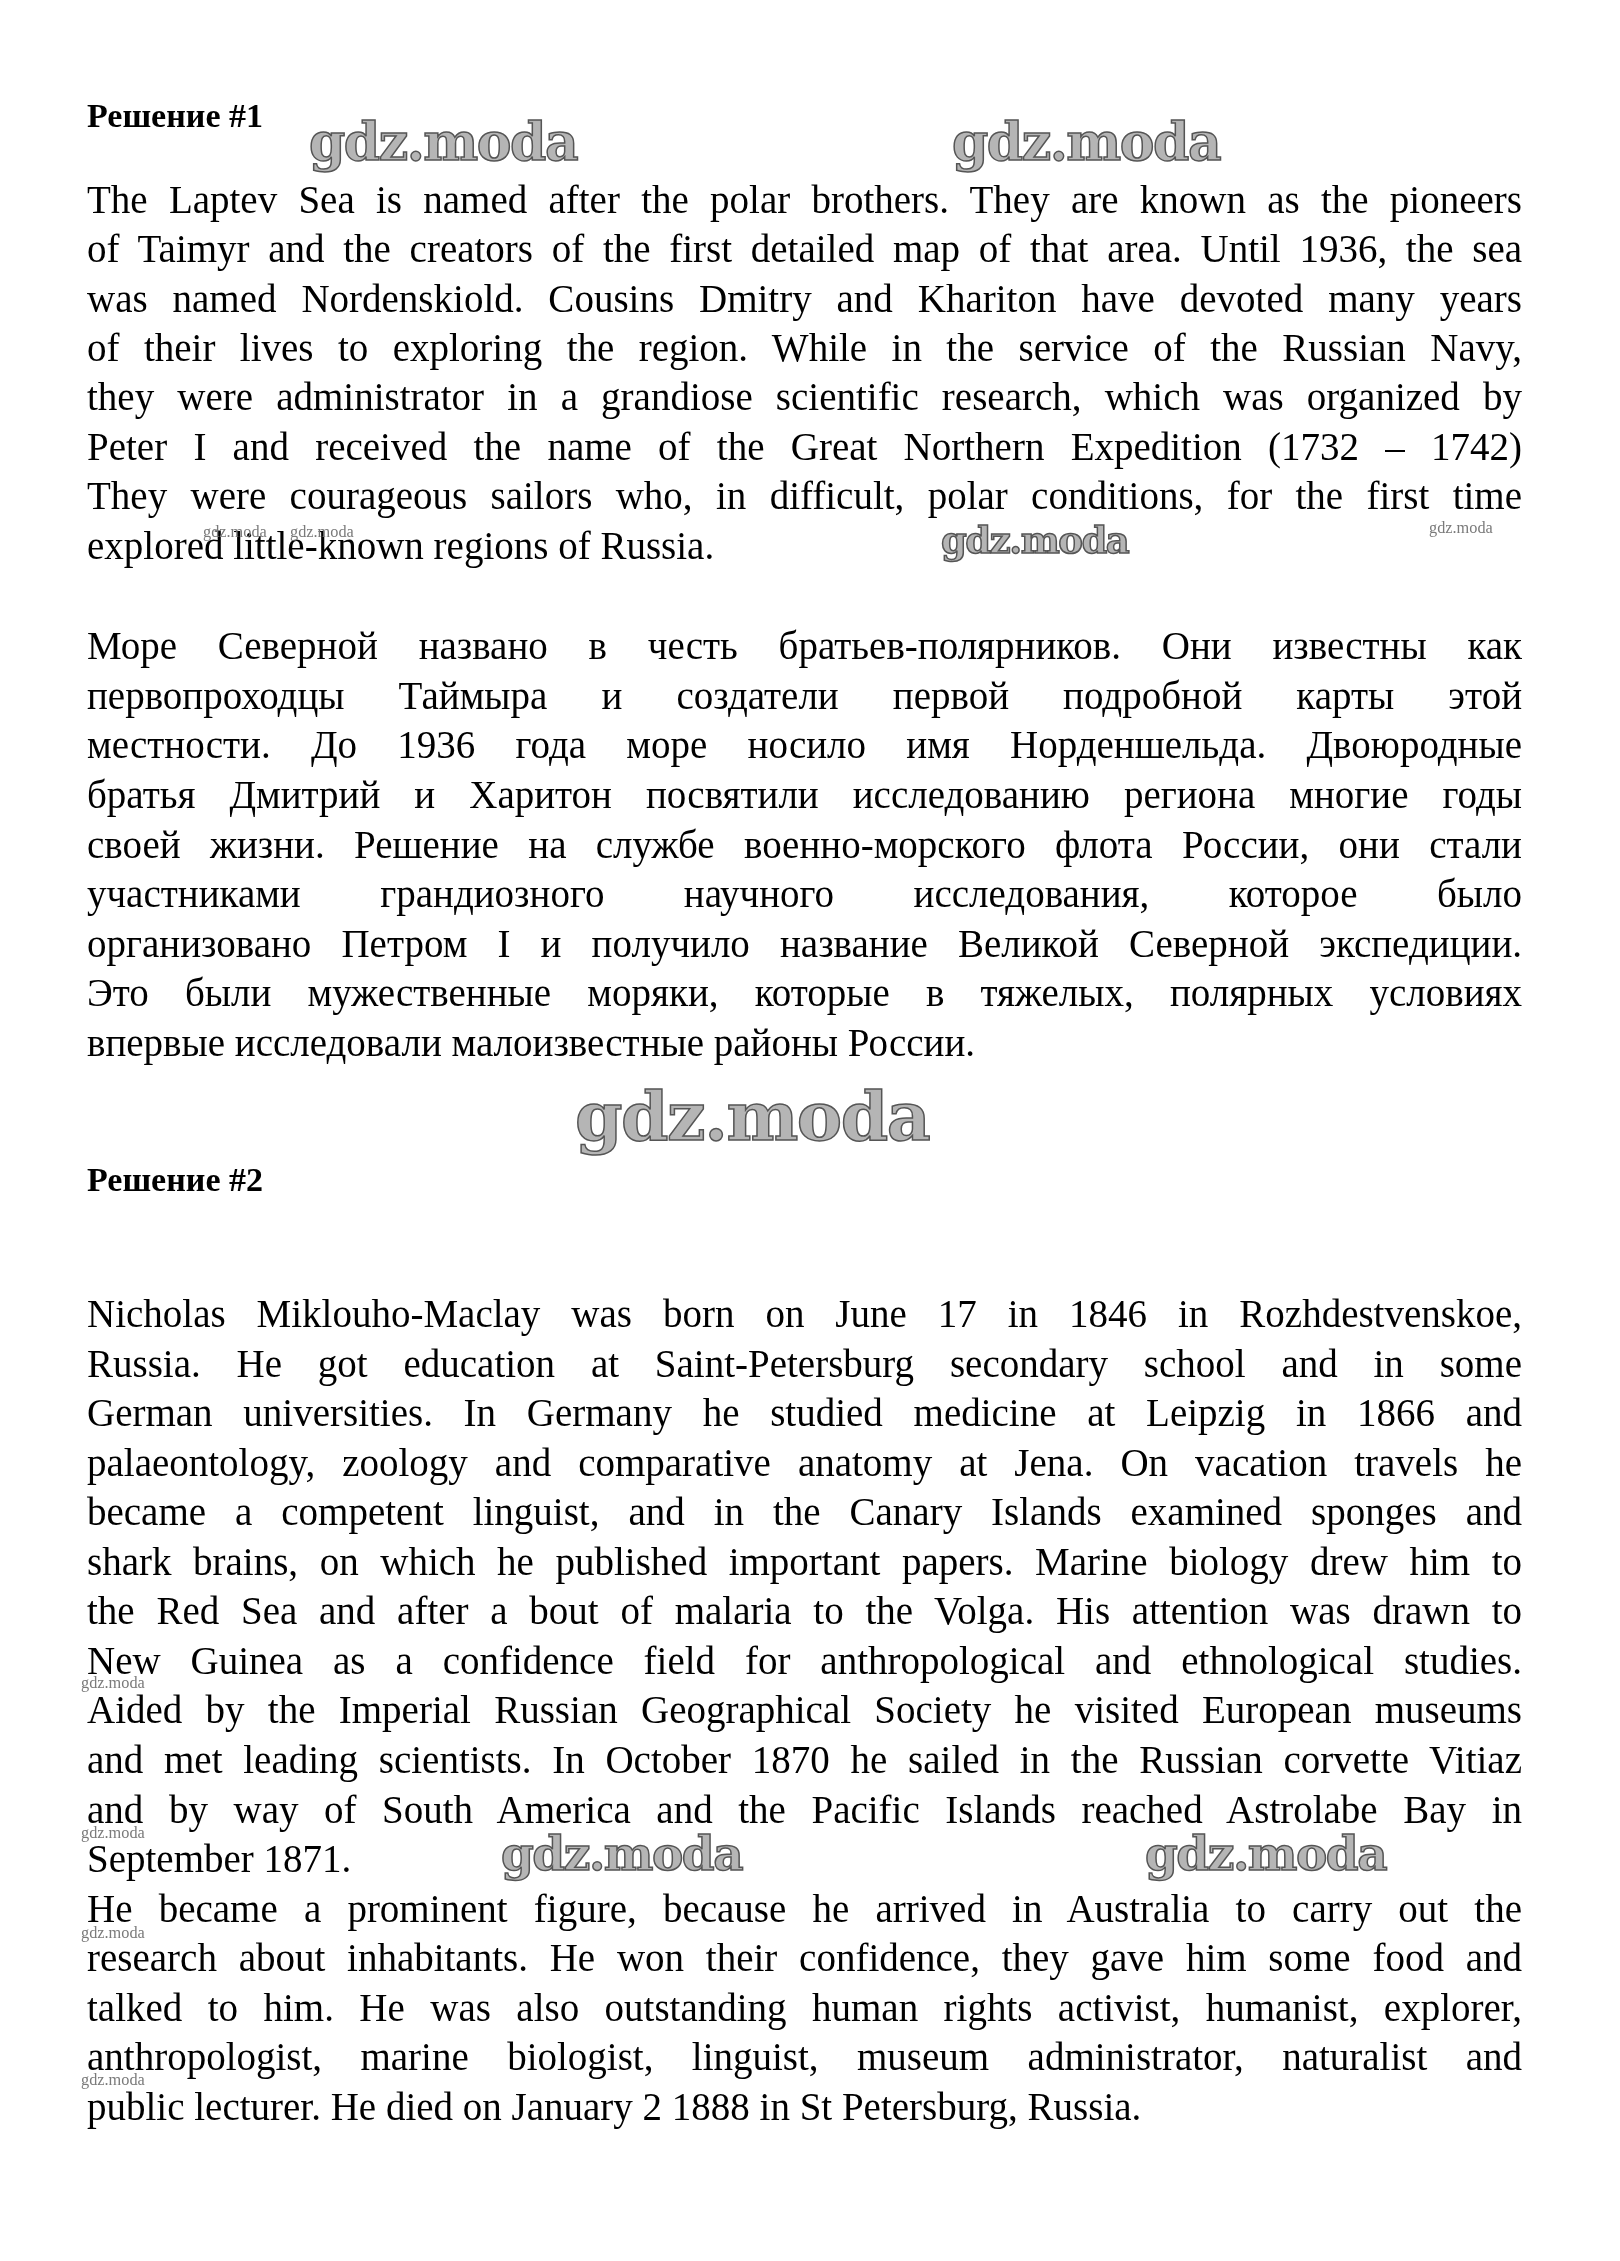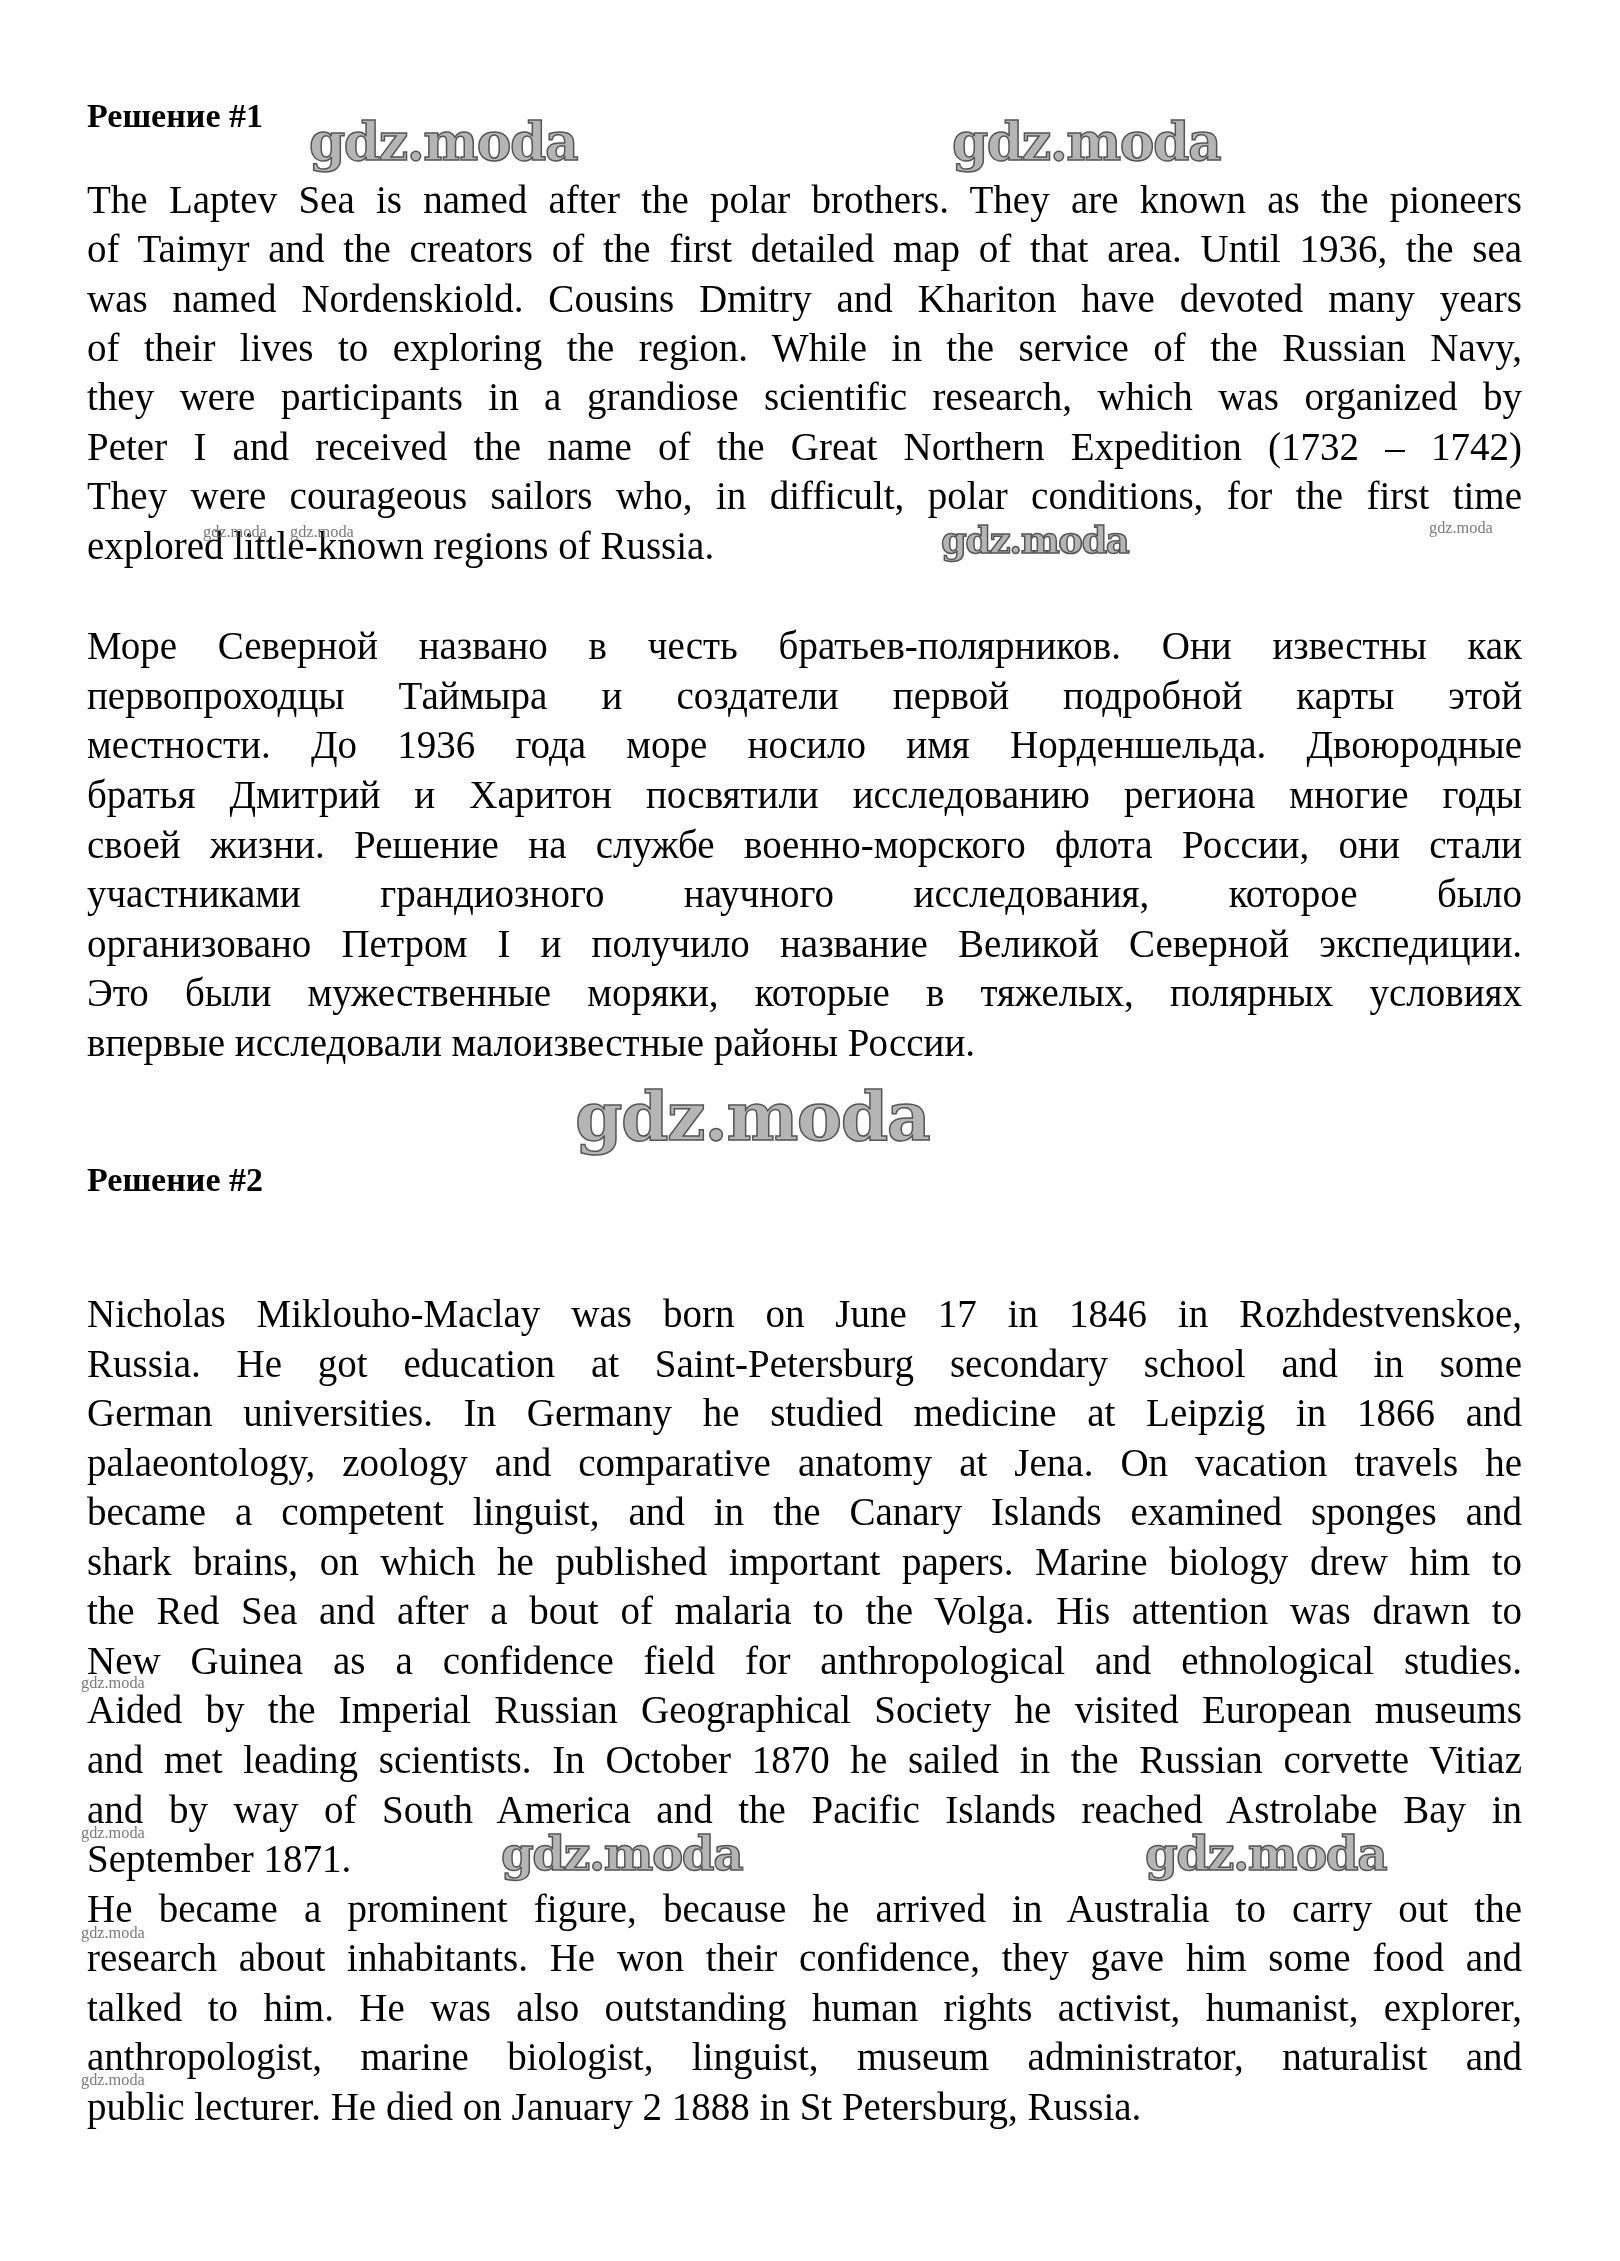--- a/index.html
+++ b/index.html
@@ -38,21 +38,21 @@
   <div class="heading" style="top:95px">Решение #1</div>
 
   <div class="wm-big" style="left:309px;top:111px;font-size:52px">gdz.moda</div>
   <div class="wm-big" style="left:952px;top:111px;font-size:52px">gdz.moda</div>
 
   <div>
     <div class="line" style="top:177px">The Laptev Sea is named after the polar brothers. They are known as the pioneers</div>
     <div class="line" style="top:226px">of Taimyr and the creators of the first detailed map of that area. Until 1936, the sea</div>
     <div class="line" style="top:276px">was named Nordenskiold. Cousins Dmitry and Khariton have devoted many years</div>
     <div class="line" style="top:325px">of their lives to exploring the region. While in the service of the Russian Navy,</div>
-    <div class="line" style="top:374px">they were participants in a grandiose scientific research, which was organized by</div>
+    <div class="line" style="top:374px">they were administrator in a grandiose scientific research, which was organized by</div>
     <div class="line" style="top:424px">Peter I and received the name of the Great Northern Expedition (1732 – 1742)</div>
     <div class="line" style="top:473px">They were courageous sailors who, in difficult, polar conditions, for the first time</div>
     <div class="line last" style="top:523px">explored little-known regions of Russia.</div>
   </div>
 
   <div class="wm-small" style="left:203px;top:522px">gdz.moda</div>
   <div class="wm-small" style="left:290px;top:522px">gdz.moda</div>
   <div class="wm-big" style="left:941px;top:518px;font-size:37px">gdz.moda</div>
   <div class="wm-small" style="left:1429px;top:518px">gdz.moda</div>
 

